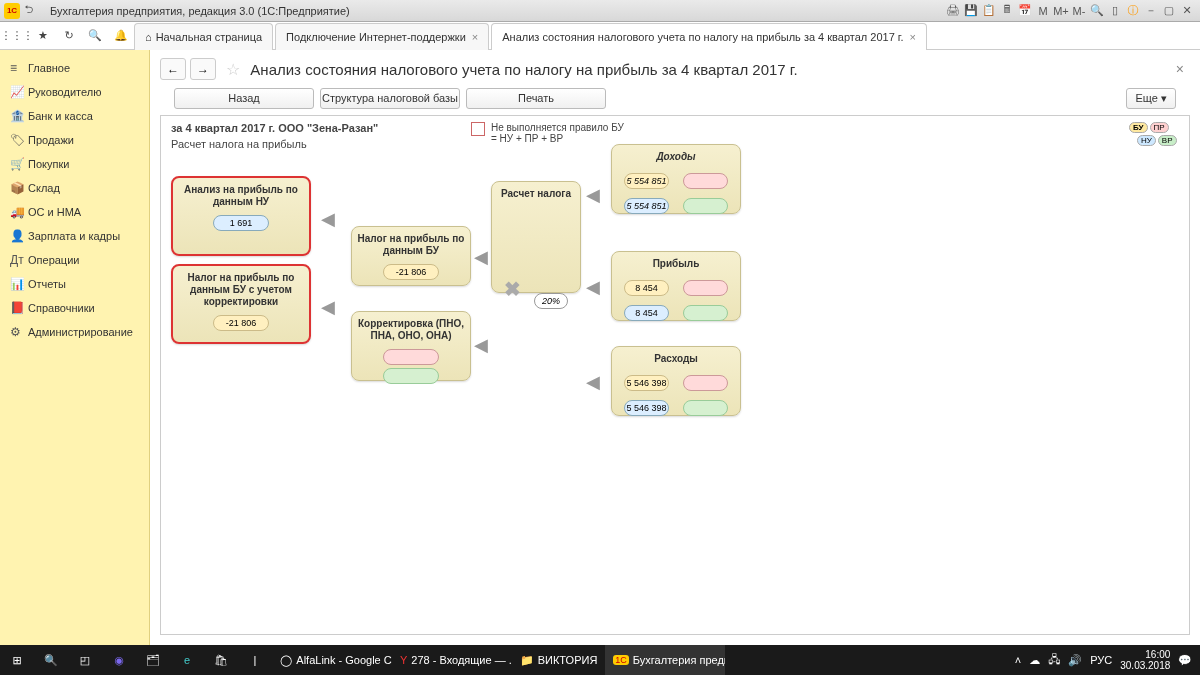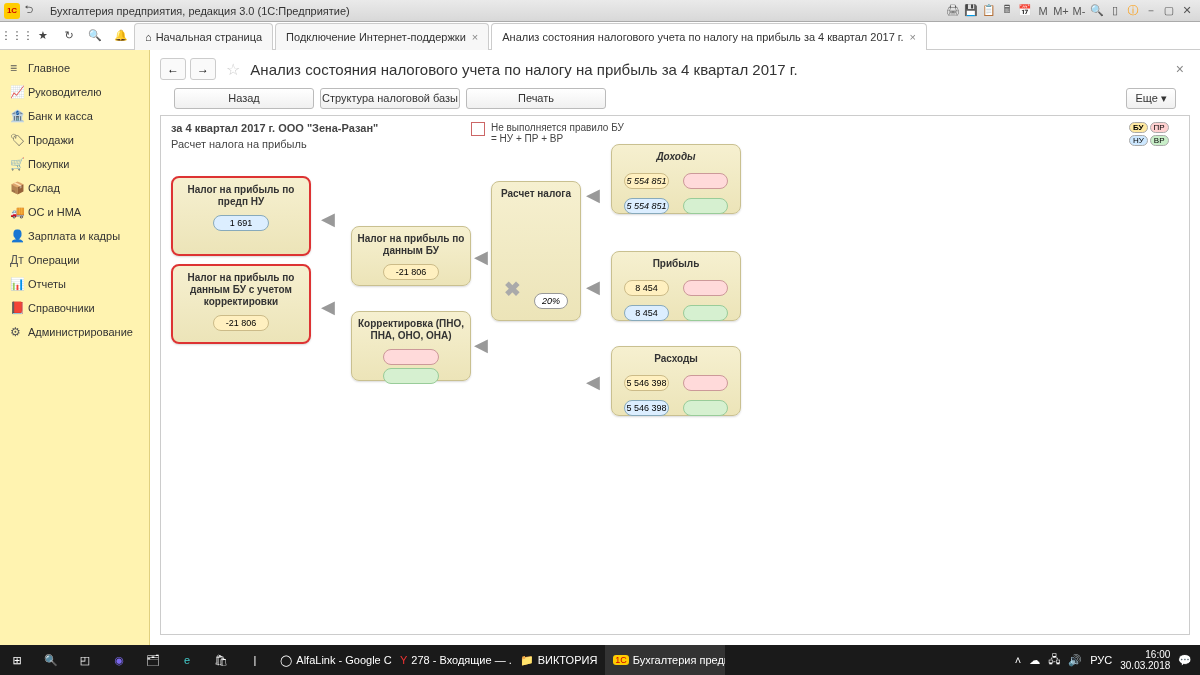--- a/index.html
+++ b/index.html
@@ -44,21 +44,21 @@
 .btn.small { min-width:50px; }
 
 
 .canvas { flex:1; border:1px solid #ccc; margin:0 10px 10px; position:relative; overflow:auto; background:#fff; }
 .rpt-head { position:absolute; top:6px; left:10px; font-size:11px; color:#444;}
 .rpt-head .line1 { font-weight:bold; margin-bottom:4px; }
 .legend { position:absolute; top:6px; left:310px; display:flex; align-items:flex-start; gap:6px; font-size:10px; color:#444; }
 .legend .box { width:14px; height:14px; border:1px solid #c66; background:#fff; }
 .legend2 { position:absolute; top:6px; right:10px; display:flex; gap:2px; flex-wrap:wrap; width:50px; }
 .lg { font-size:8px; padding:0px 3px; border-radius:6px; border:1px solid #aaa; }
-.lg.bu{background:#ffe9a0;font-weight:bold;} .lg.pr{background:#ffd0d0;} .lg.nu{background:#cde8ff;} .lg.vr{background:#c8eec8;}
+.lg.bu{background:#ffe9a0;font-weight:bold;} .lg.pr{background:#ffd0d0;} .lg.nu{background:#cde8ff;margin-left:8px;} .lg.vr{background:#c8eec8;}
 
 
 .block { position:absolute; border:1px solid #c9c090; border-radius:8px; background:linear-gradient(#f6f0d0,#ece4b8); box-shadow:0 1px 2px rgba(0,0,0,.15); }
 .block.sel { border:2px solid #d33; }
 .block .btitle { text-align:center; font-size:10px; color:#333; padding:6px 4px 4px; font-weight:bold; line-height:1.2;}
 .pill { display:block; margin:3px auto; width:56px; height:16px; border-radius:8px; border:1px solid #999; font-size:9px; text-align:center; line-height:14px; background:#fff;}
 .pill.blue{background:#dceeff;border-color:#8ab;}
 .pill.red{background:#ffdada;border-color:#c99;}
 .pill.green{background:#d6f0d0;border-color:#9c9;}
 .pill.yellow{background:#fff0c0;border-color:#cb8;}
@@ -201,39 +201,39 @@
           <div style="max-width:140px;">Не выполняется правило БУ = НУ + ПР + ВР</div>
         </div>
         <div class="legend2">
           <span class="lg bu">БУ</span>
           <span class="lg pr">ПР</span>
           <span class="lg nu">НУ</span>
           <span class="lg vr">ВР</span>
         </div>
 
         <div class="block sel" style="left:10px; top:60px; width:140px; height:80px;">
-          <div class="btitle">Налог на прибыль по предп НУ</div>
+          <div class="btitle">Анализ на прибыль по данным НУ</div>
           <span class="pill blue">1 691</span>
         </div>
         <div class="block sel" style="left:10px; top:148px; width:140px; height:80px;">
           <div class="btitle">Налог на прибыль по данным БУ с учетом корректировки</div>
           <span class="pill yellow">-21 806</span>
         </div>
 
         <div class="block" style="left:190px; top:110px; width:120px; height:60px;">
           <div class="btitle">Налог на прибыль по данным БУ</div>
           <span class="pill yellow">-21 806</span>
         </div>
         <div class="block" style="left:190px; top:195px; width:120px; height:70px;">
           <div class="btitle">Корректировка (ПНО, ПНА, ОНО, ОНА)</div>
           <span class="pill red"></span>
           <span class="pill green"></span>
         </div>
 
-        <div class="block" style="left:330px; top:65px; width:90px; height:140px;">
+        <div class="block" style="left:330px; top:65px; width:90px; height:112px;">
           <div class="btitle">Расчет налога</div>
           <div class="xbig" style="left:12px; top:95px;">✖</div>
           <span class="pill" style="position:absolute; left:42px; top:108px; width:34px;font-style:italic;">20%</span>
         </div>
 
         <div class="block" style="left:450px; top:28px; width:130px; height:70px;font-style:italic;">
           <div class="btitle">Доходы</div>
           <div class="pillrow">
               <span class="pill yellow">5 554 851</span>
               <span class="pill red"></span>

